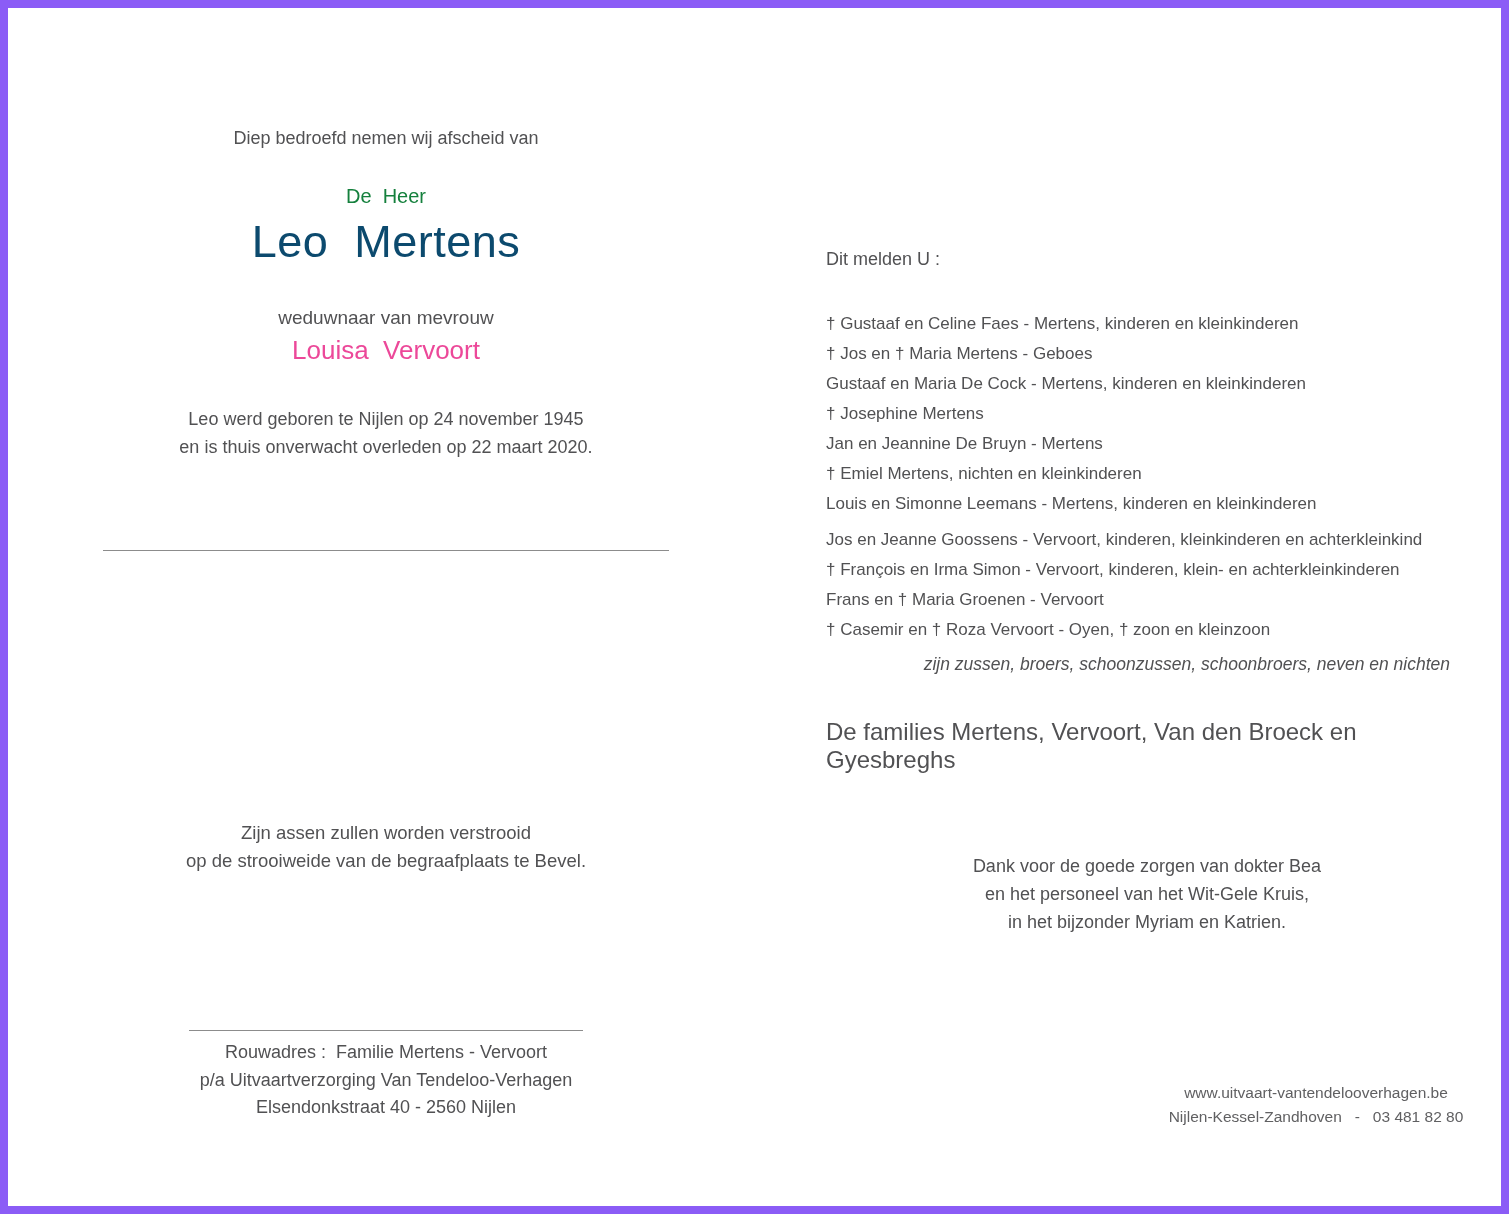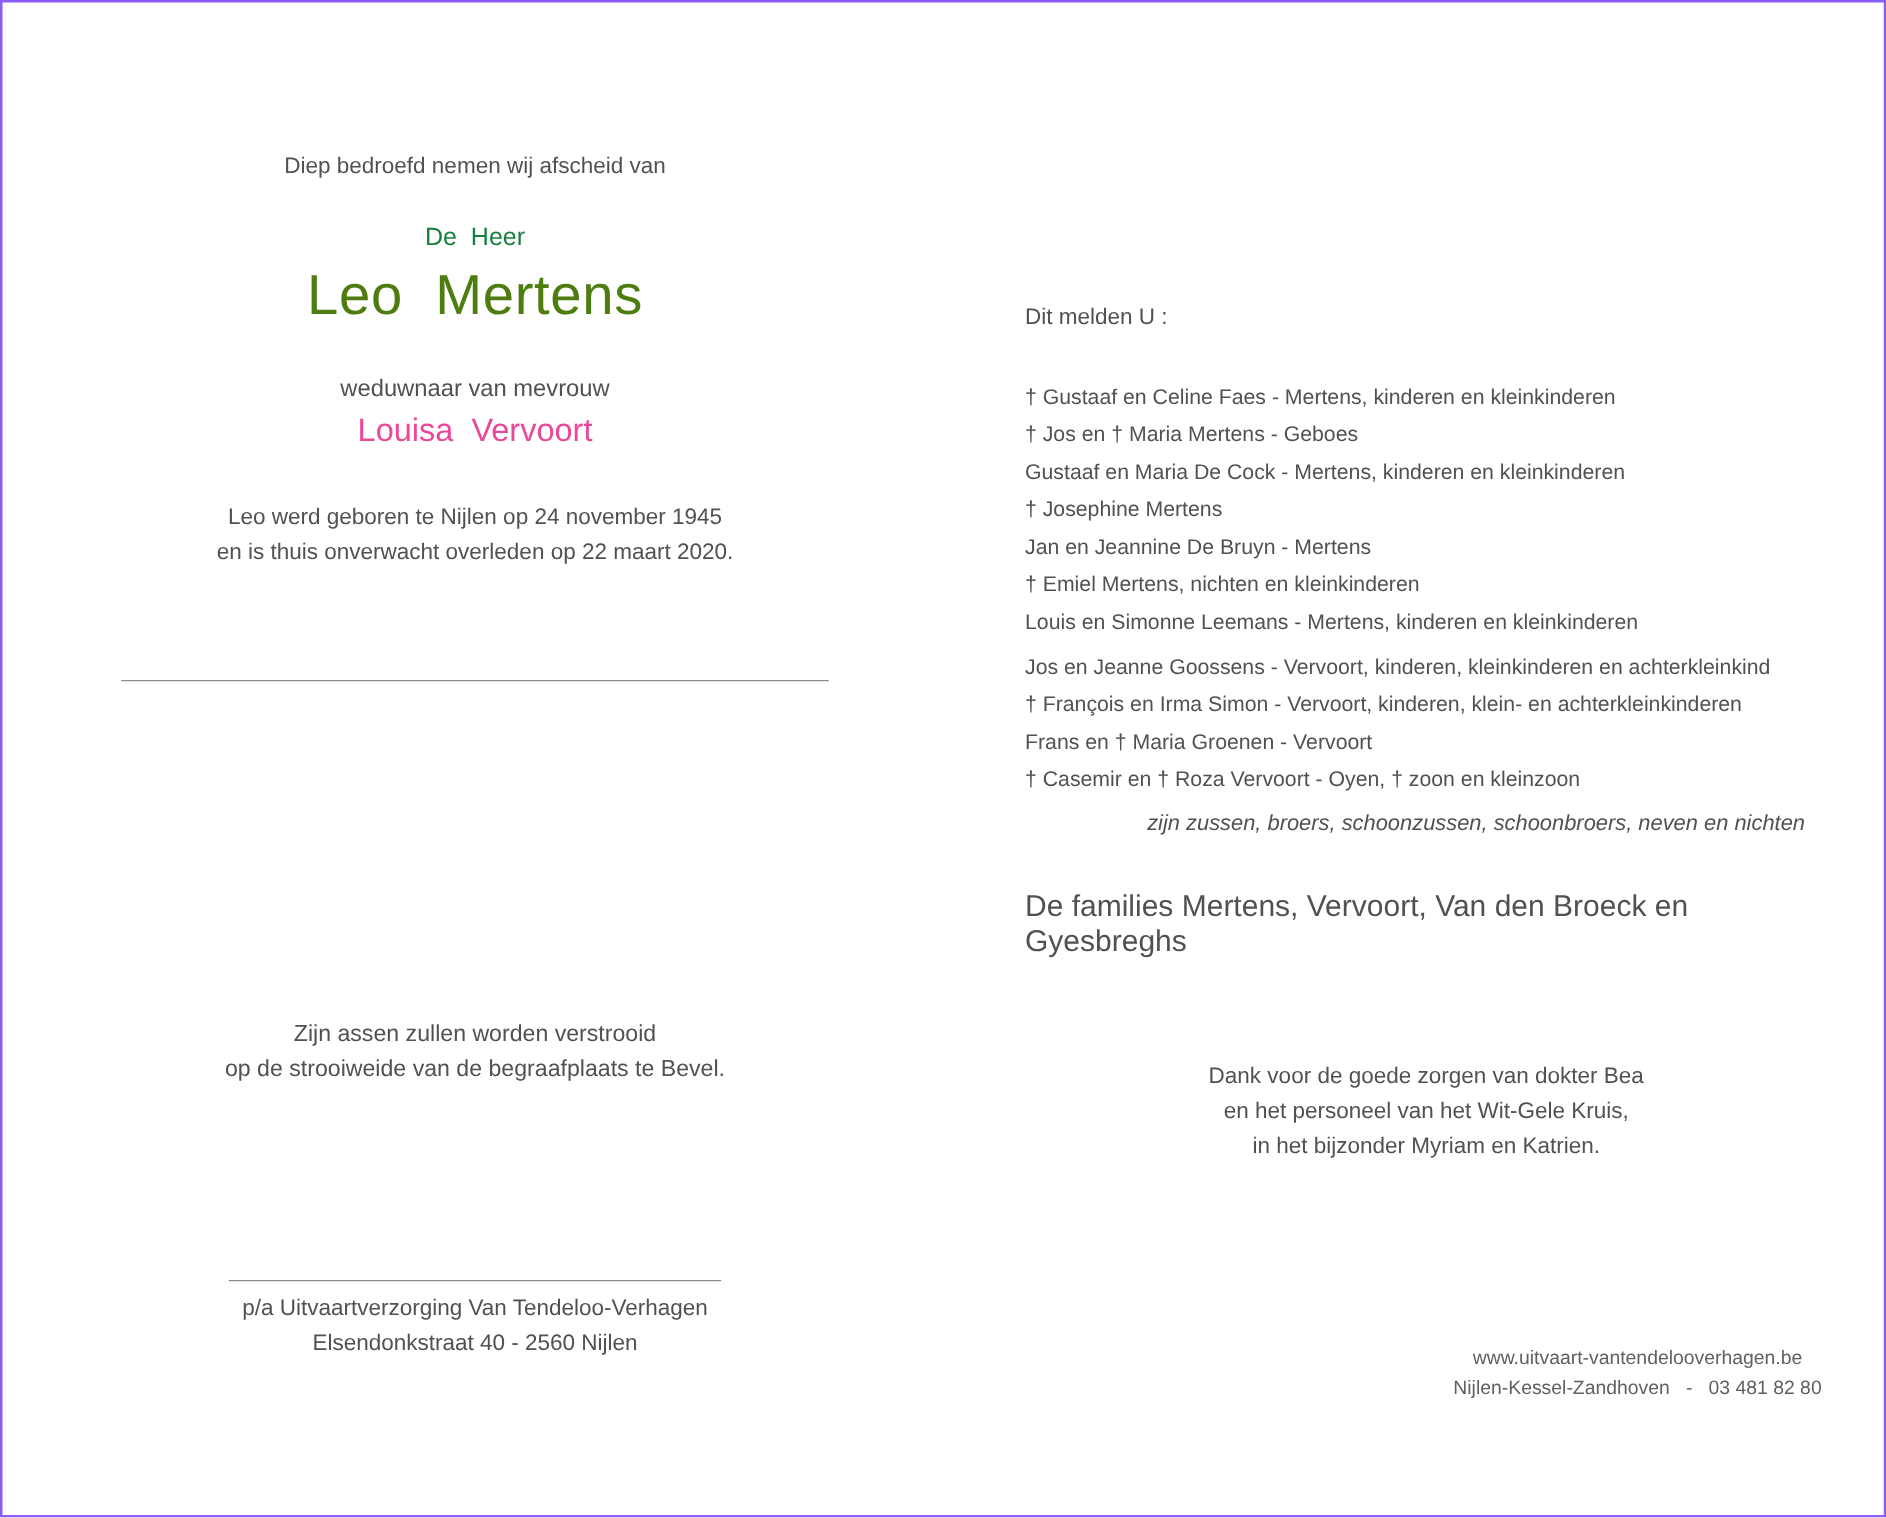--- a/index.html
+++ b/index.html
@@ -5,41 +5,41 @@
   html, body {
     margin: 0;
     padding: 0;
     background: #ffffff;
   }
   .page {
     position: relative;
     width: 1509px;
     height: 1214px;
     box-sizing: border-box;
-    border: 2px solid #8b5cf6;
+    border: 8px solid #8b5cf6;
     background: #ffffff;
     font-family: "Liberation Sans", "DejaVu Sans", sans-serif;
     color: #515153;
     overflow: hidden;
   }
   .prewrap { white-space: pre-wrap; }
 
   
   .left-col {
     position: absolute;
     left: 95px;
     top: 0;
     width: 566px;
     height: 100%;
     text-align: center;
   }
   .left-col > div { position: absolute; width: 100%; }
   .intro        { top: 120px; font-size: 18px; }
   .salutation   { top: 177px; font-size: 20px; color: #15803d; }
-  .deceased-name{ top: 208px; font-size: 45px; color: #4d7c0f; letter-spacing: 0.5px; }
+  .deceased-name{ top: 208px; font-size: 45px; color: #0c4a6e; letter-spacing: 0.5px; }
   .widower      { top: 299px; font-size: 19px; }
   .spouse-name  { top: 327px; font-size: 26px; color: #ec4899; }
   .birth-death  { top: 397px; font-size: 18px; line-height: 28px; }
   .mid-divider  {
     top: 542px; left: 50%; width: 108px;
     border-top: 1px solid #8c8c8c;
     transform: translateX(-50%);
   }
   .corona       { top: 675px; font-size: 18.5px; line-height: 27.5px; }
   .ashes        { top: 811px; font-size: 18.5px; line-height: 28px; }
@@ -104,20 +104,21 @@
     <div class="mid-divider"></div>
 
 
     <div class="ashes">
       <div>Zijn assen zullen worden verstrooid</div>
       <div>op de strooiweide van de begraafplaats te Bevel.</div>
     </div>
 
     <div class="address">
       <div class="address-divider"></div>
+      <div class="prewrap">Rouwadres :  Familie Mertens - Vervoort</div>
       <div>p/a Uitvaartverzorging Van Tendeloo-Verhagen</div>
       <div>Elsendonkstraat 40 - 2560 Nijlen</div>
     </div>
   </section>
 
   <section class="right-col">
     <div class="melden-heading">Dit melden U :</div>
 
     <div class="family-group-1">
       <div>† Gustaaf en Celine Faes - Mertens, kinderen en kleinkinderen</div>

